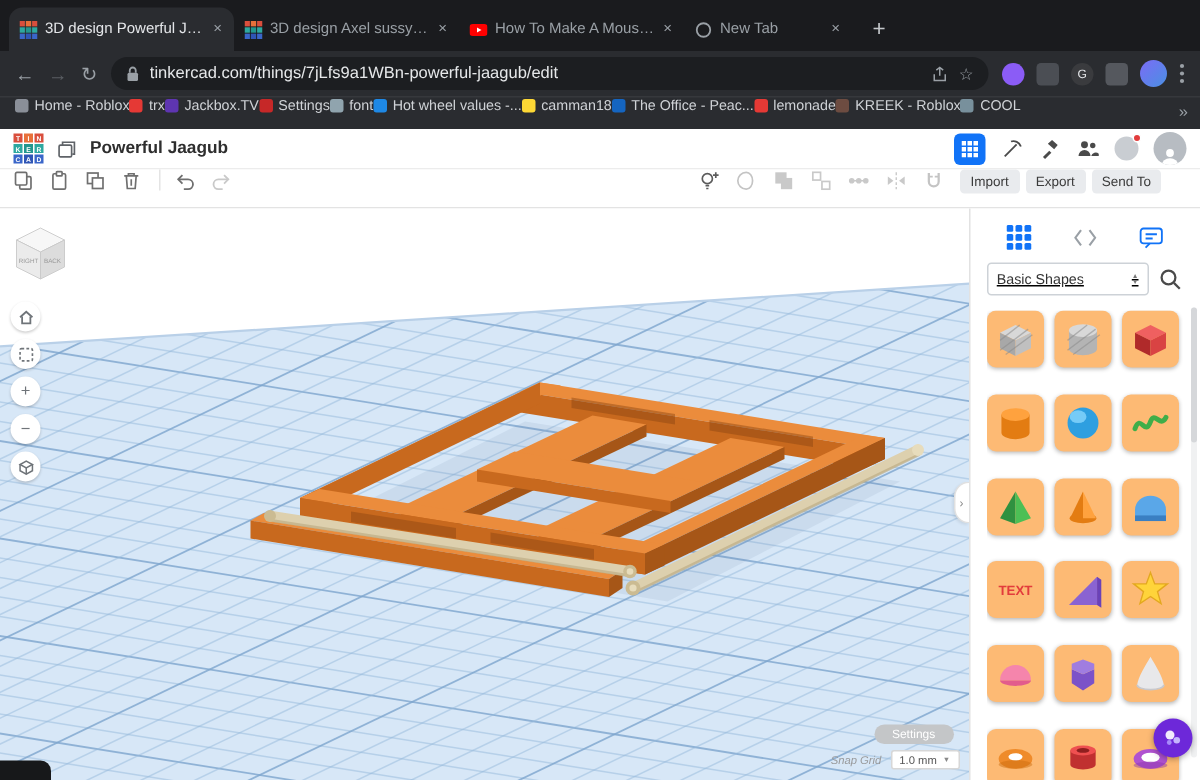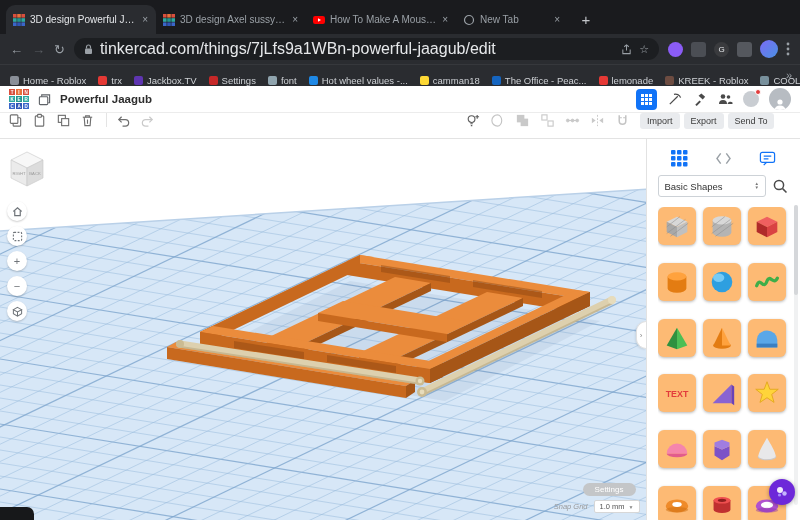--- a/index.html
+++ b/index.html
@@ -17,29 +17,29 @@
   .tab .tclose { font-size:10px; color:#9aa0a6; padding:0 1px; }
   .fav { width:12px; height:12px; flex:0 0 auto; display:inline-block; }
   .newtab { width:24px; height:24px; margin:0 0 3px 6px; color:#c4c7cb; font-size:15px;
             display:flex; align-items:center; justify-content:center; border-radius:50%; }
 
   .navbar { height:30px; background:var(--c-chrome); display:flex; align-items:center; padding:0 10px; gap:9px; }
   .nav-ic { color:#9aa0a6; font-size:13px; line-height:1; }
   .nav-ic.dim { color:#5a5e63; }
   .omnibox { flex:1; min-width:0; height:22px; background:var(--c-omni); border-radius:12px;
              display:flex; align-items:center; gap:7px; padding:0 10px; }
-  .omni-url { flex:1; min-width:0; color:#e6e8ea; font-size:16px; white-space:nowrap; overflow:hidden; text-overflow:ellipsis; }
+  .omni-url { flex:1; min-width:0; color:#e6e8ea; font-size:11px; white-space:nowrap; overflow:hidden; text-overflow:ellipsis; }
   .ext-area { display:flex; align-items:center; gap:8px; }
   .badge { width:15px; height:15px; border-radius:50%; display:flex; align-items:center; justify-content:center;
            font-size:8px; color:#e8eaed; }
   .avatar-chrome { width:18px; height:18px; border-radius:50%;
                    background:linear-gradient(135deg,#7b6cf6,#4a90e2); }
 
   .bookmarks { position:relative; height:22px; background:var(--c-chrome); border-top:1px solid #36383c;
-               display:flex; align-items:flex-end; gap:12px; padding:0 26px 0 10px; overflow:hidden; }
+               display:flex; align-items:flex-start; padding:0 26px 0 10px; overflow:hidden; }
   .bm { display:flex; align-items:center; gap:4px; font-size:9.5px; color:#cfd2d6; white-space:nowrap; }
   .bm .bfav { width:9px; height:9px; border-radius:2px; flex:0 0 auto; }
   .bm-chevron { position:absolute; right:8px; top:4px; color:#9aa0a6; font-size:11px; }
 
   
   .tk-header { height:27px; background:#fff; border-bottom:1px solid #ececec; display:flex; align-items:center;
                gap:9px; padding:0 9px; }
   .tk-logo { width:20px; height:20px; display:grid; grid-template-columns:repeat(3,1fr); grid-template-rows:repeat(3,1fr); gap:1px; }
   .tk-logo .cell { display:flex; align-items:center; justify-content:center; color:#fff; font-size:4.5px; font-weight:bold; }
   .tk-title { font-size:11.5px; font-weight:bold; color:#2e2e2e; }
@@ -71,21 +71,21 @@
   .snap-label { font-size:7.5px; color:#98999b;font-style:italic; }
   .snap-value { background:#fff; border:1px solid #d7d7d7; border-radius:2px; font-size:7.5px; color:#555;
                 padding:1px 5px; display:flex; align-items:center; gap:4px; }
   .snap-value .car { font-size:5px; color:#888; }
   .collapse-handle { position:absolute; right:0; top:182px; width:10px; height:28px; background:#fff;
                      border:1px solid #e0e0e0; border-right:none; border-radius:10px 0 0 10px;
                      display:flex; align-items:center; justify-content:center; font-size:8px; color:#8a8a8a;
                      box-shadow:-1px 1px 2px rgba(0,0,0,.08); }
 
   
-  .right-panel { position:relative; width:155px; background:#fff; border-left:1px solid #e2e2e2; padding:6px 11px 0; }
+  .right-panel { position:relative; width:155px; background:#fff; border-left:1px solid #e2e2e2; padding:6px 11px 0;text-decoration:underline; }
   .panel-cats { display:flex; justify-content:space-around; align-items:center; height:26px; margin-bottom:4px; }
   .shape-select-row { display:flex; align-items:center; gap:6px; margin-bottom:10px; }
   .shape-select { flex:1; height:22px; border:1px solid #cdd2d7; border-radius:3px; display:flex; align-items:center;
                   justify-content:space-between; padding:0 6px; font-size:9.5px; color:#333; }
   .updown { display:flex; flex-direction:column; line-height:4px; font-size:4.5px; color:#777; }
   .shapes-grid { display:grid; grid-template-columns:repeat(3,38px); gap:17px 7px; height:318px; overflow:hidden; }
   .tile { width:38px; height:38px; background:#fdba74; border-radius:6px; box-shadow:0 1px 3px rgba(0,0,0,.28);
           display:flex; align-items:center; justify-content:center; }
   .panel-scroll { position:absolute; right:2px; top:66px; width:4px; height:300px; background:#f0f1f2; border-radius:2px; }
   .panel-thumb { position:absolute; right:2px; top:66px; width:4px; height:90px; background:#d5d7da; border-radius:2px; }

